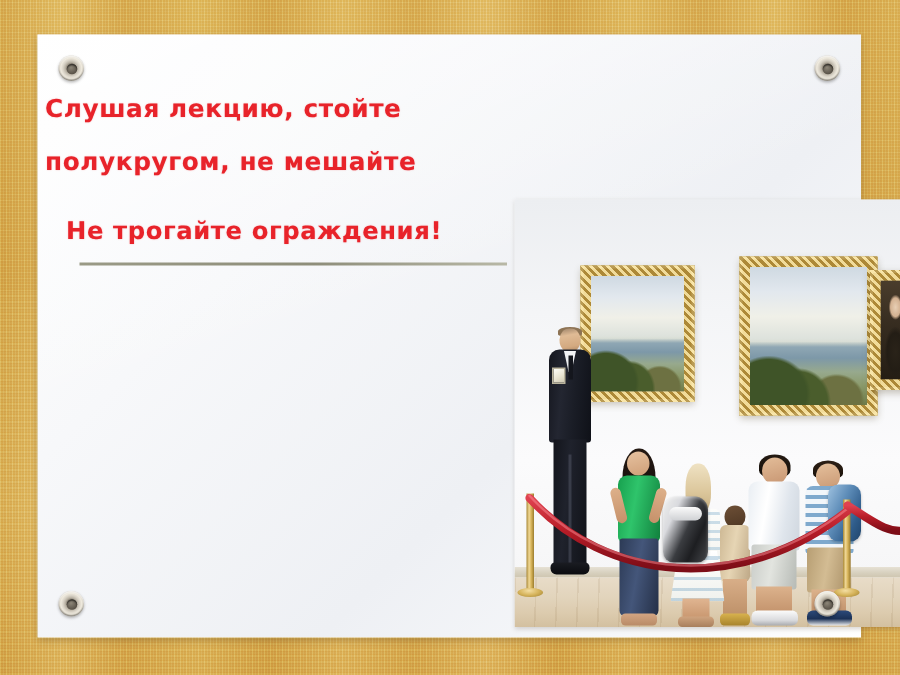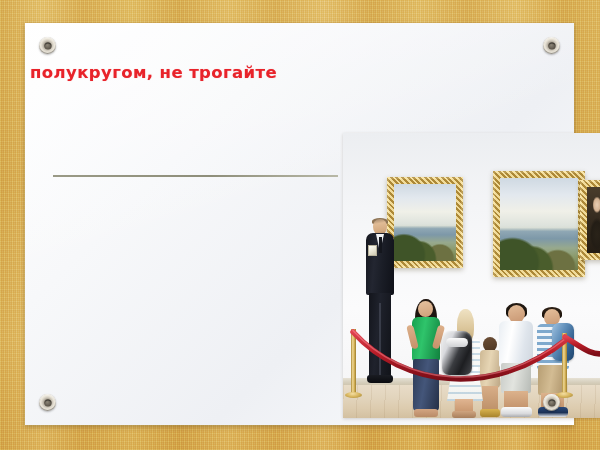--- a/index.html
+++ b/index.html
@@ -494,21 +494,23 @@
 <div id="slide">
 
   <div id="board">
 
     <div class="grommet" id="grommet-tl"></div>
     <div class="grommet" id="grommet-tr"></div>
     <div class="grommet" id="grommet-bl"></div>
     <div class="grommet" id="grommet-br"></div>
 
     <div id="text-block">
-      <div class="tline" id="tline-2">полукругом, не трогайте</div>
+      <div class="tline" id="tline-1">Слушая лекцию, стойте</div>
+      <div class="tline" id="tline-2">полукругом, не мешайте</div>
+      <div class="tline" id="tline-4">Не трогайте ограждения!</div>
     </div>
 
     <div id="underline"></div>
 
     <div id="photo">
 
       <div id="wall"></div>
       <div id="skirting"></div>
       <div id="floor"></div>
 

